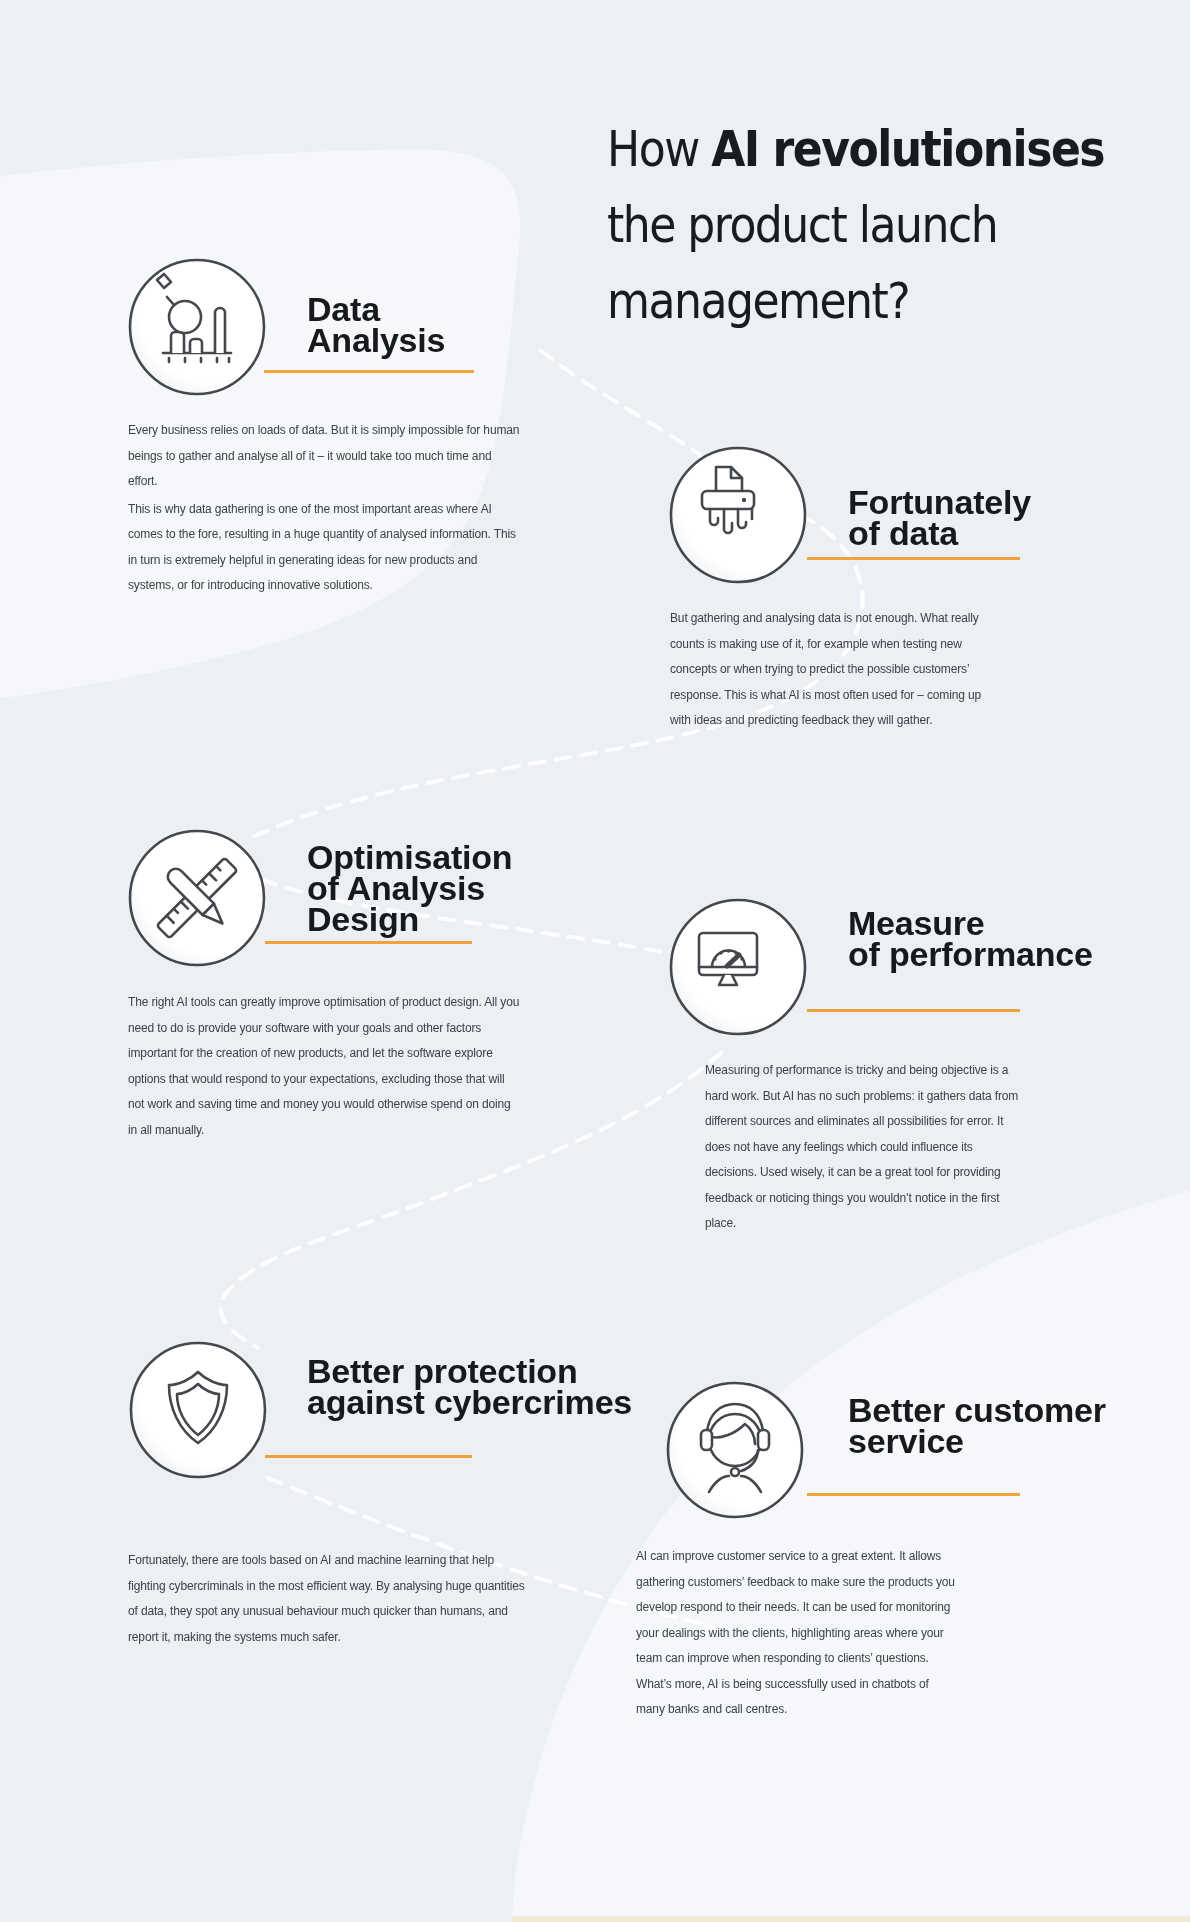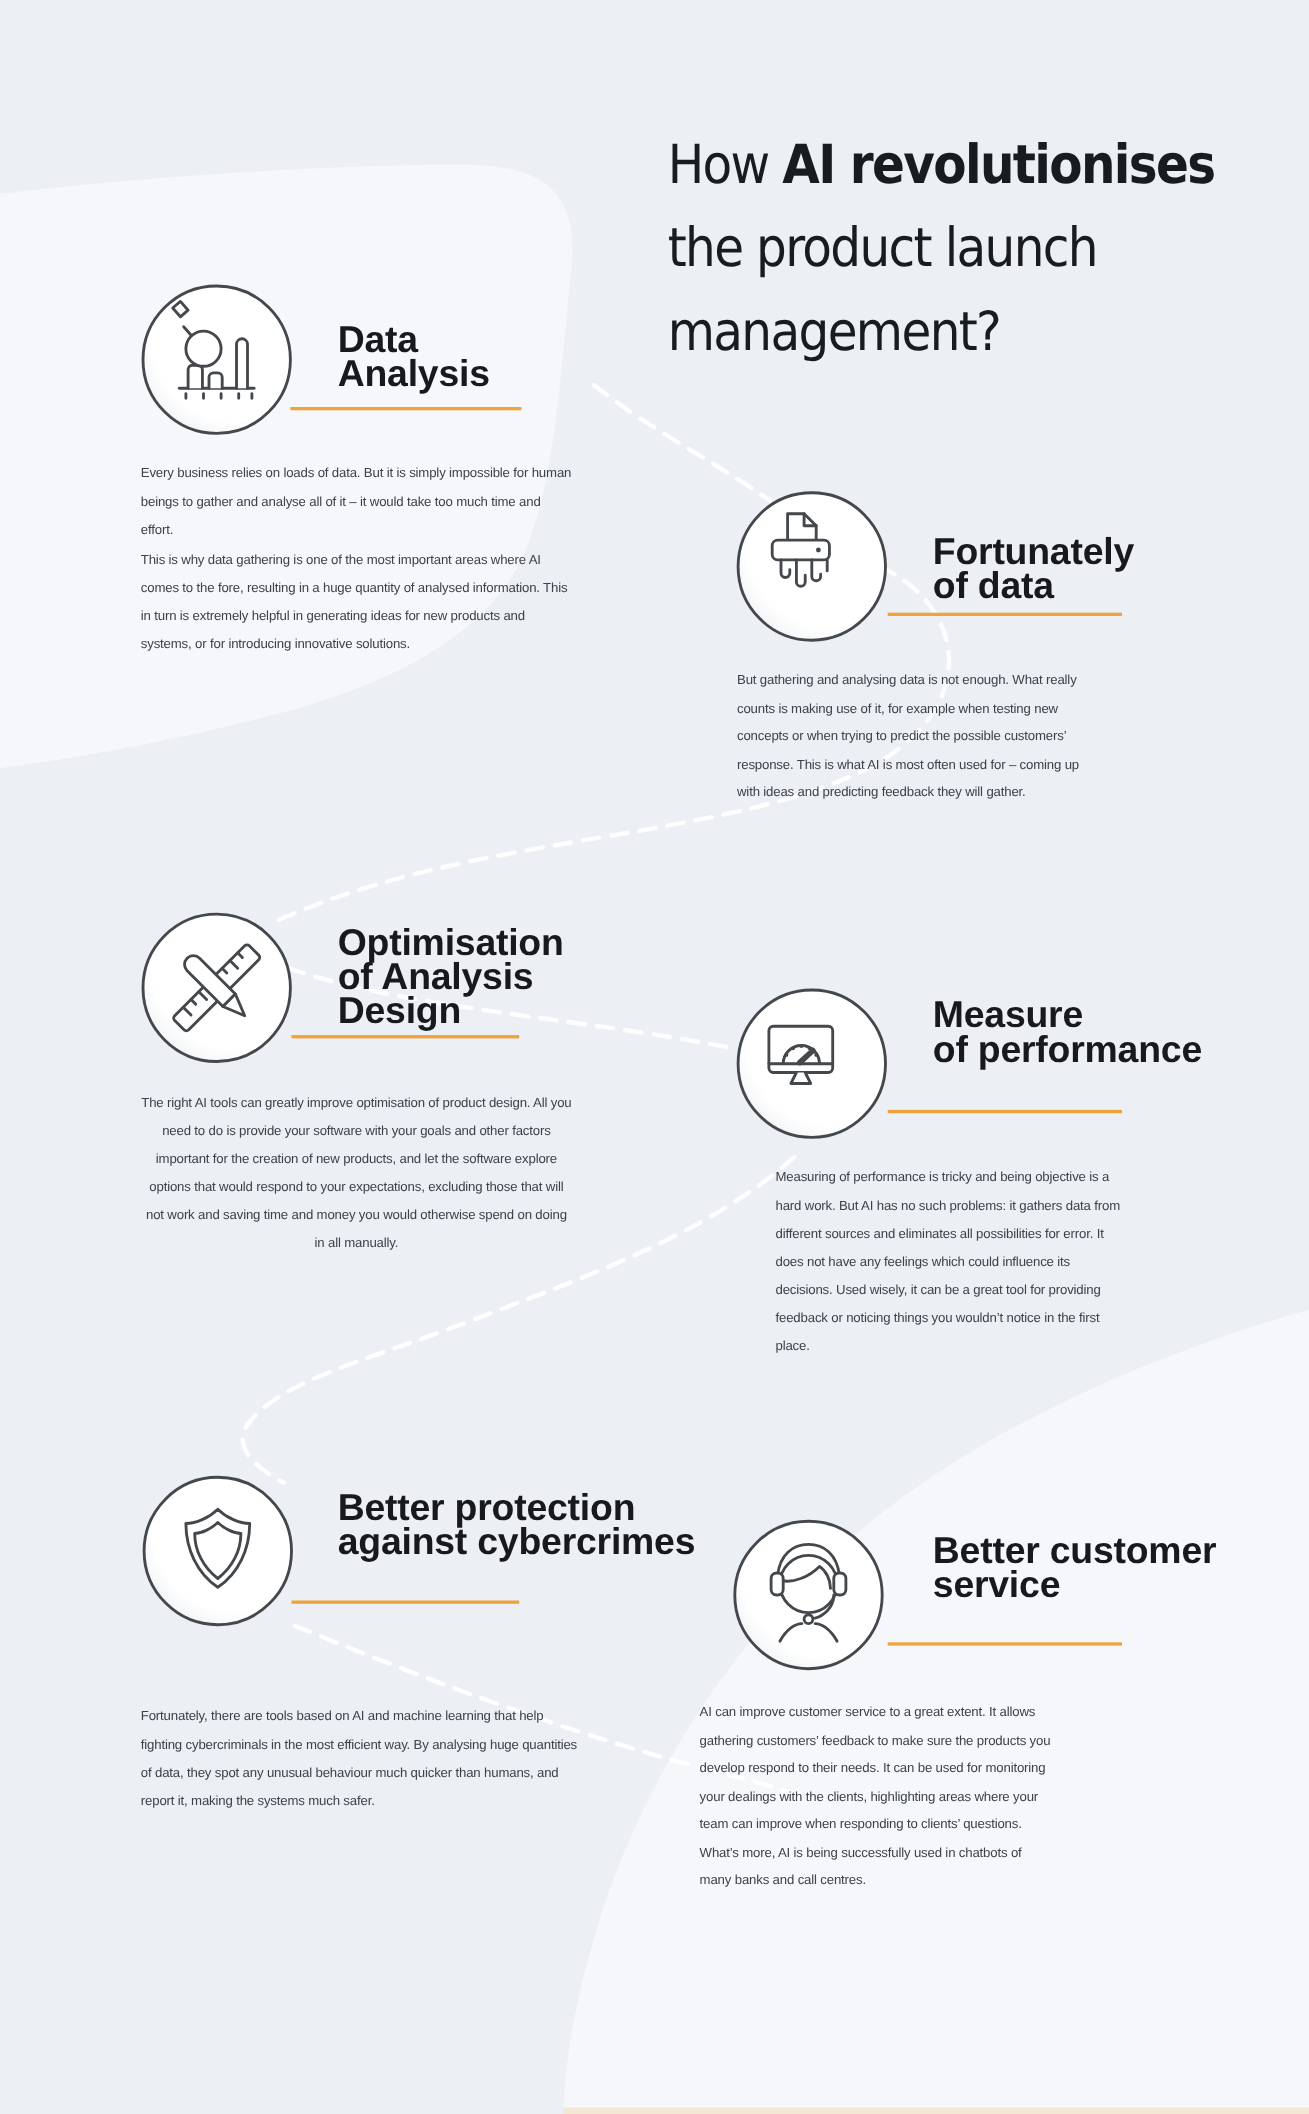--- a/index.html
+++ b/index.html
@@ -45,21 +45,21 @@
   .s1 .body{left:128px;top:418px;width:392px;}
 
   .s2 .icon-circle{left:668px;top:445px;}
   .s2 .heading{left:848px;top:487px;}
   .s2 .underline{left:807px;top:557px;width:213px;}
   .s2 .body{left:670px;top:606px;width:322px;}
 
   .s3 .icon-circle{left:127px;top:828px;}
   .s3 .heading{left:307px;top:842px;}
   .s3 .underline{left:265px;top:941px;width:207px;}
-  .s3 .body{left:128px;top:990px;width:392px;text-align:center;}
+  .s3 .body{left:128px;top:990px;width:392px;}
 
   .s4 .icon-circle{left:668px;top:897px;}
   .s4 .heading{left:848px;top:908px;}
   .s4 .underline{left:807px;top:1009px;width:213px;}
   .s4 .body{left:705px;top:1058px;width:322px;}
 
   .s5 .icon-circle{left:128px;top:1340px;}
   .s5 .heading{left:307px;top:1356px;}
   .s5 .underline{left:265px;top:1455px;width:207px;}
   .s5 .body{left:128px;top:1495px;width:398px;}

